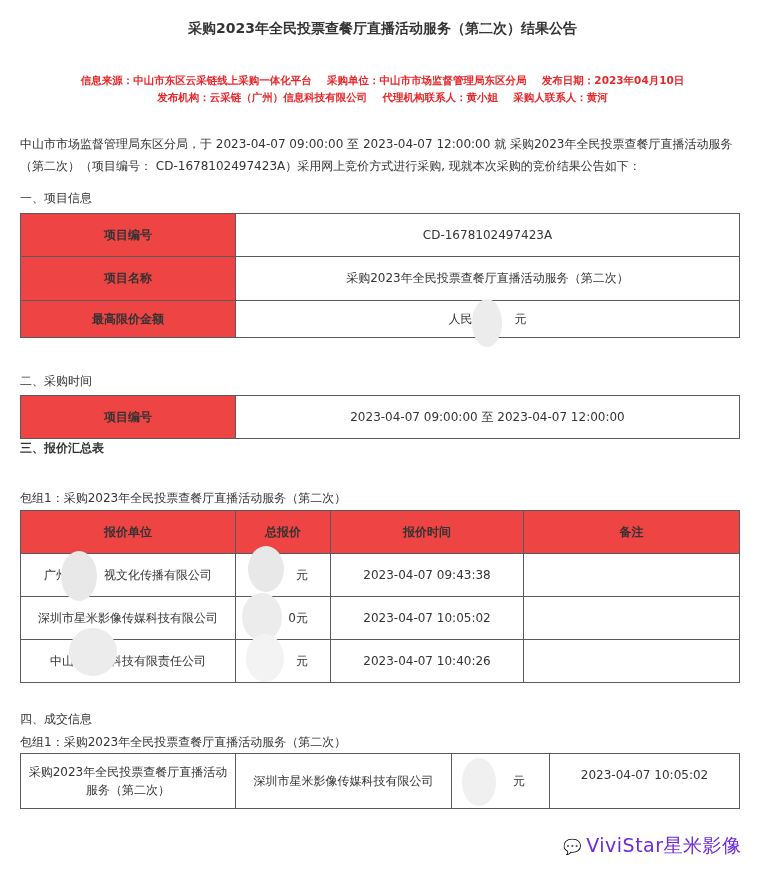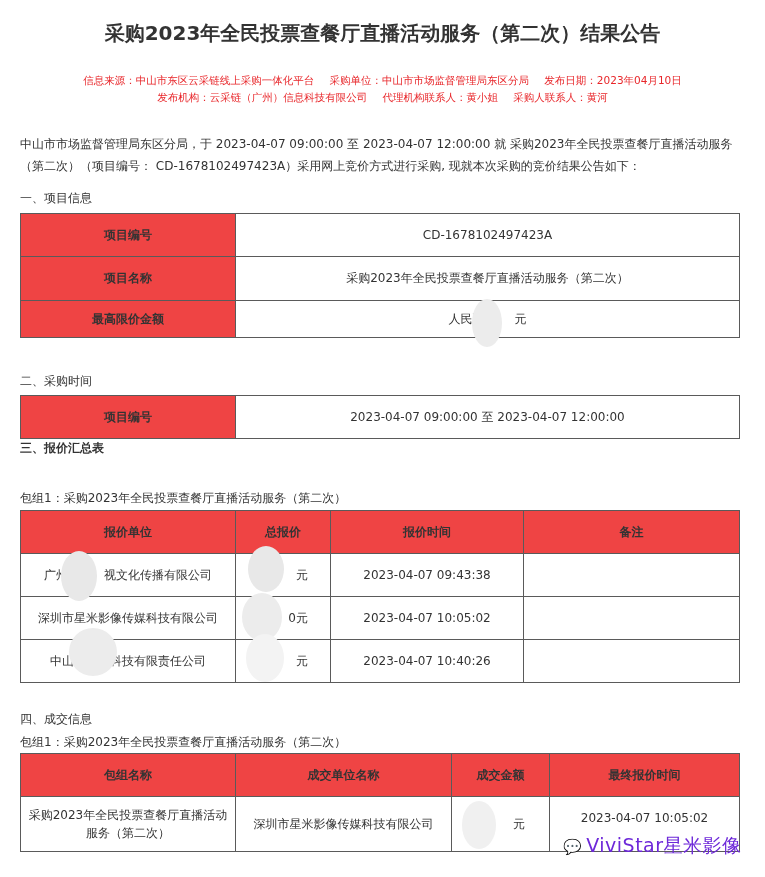--- a/index.html
+++ b/index.html
@@ -3,27 +3,27 @@
 <meta charset="utf-8">
 <style>
   html, body { margin: 0; padding: 0; background: #ffffff; }
   body {
     width: 765px; height: 877px; overflow: hidden; position: relative;
     font-family: "DejaVu Sans", "Liberation Sans", sans-serif;
     color: #333333;
   }
   .title {
     position: absolute; left: 0; top: 20px; width: 765px; text-align: center;
-    font-size: 20px; font-weight: bold; color: #333333; letter-spacing: 0px;
+    font-size: 14px; font-weight: bold; color: #333333; letter-spacing: 0px;
   }
   .meta {
     position: absolute; left: 0; width: 765px; text-align: center;
     font-size: 10.5px; color: #e8262a;
   }
-  .meta span { margin: 0 6px; }
+  .meta span { margin: 0 6px; font-weight: bold; }
   .intro {
     position: absolute; left: 20px; top: 133px; width: 725px;
     font-size: 12px; line-height: 22px; color: #333333;
   }
   .section {
     position: absolute; left: 20px; font-size: 12px; color: #333333;
   }
   table.grid {
     position: absolute; left: 20px; width: 720px;
     border-collapse: collapse; table-layout: fixed;
@@ -159,26 +159,20 @@
 <div class="section" style="top:711px;">四、成交信息</div>
 <div class="section" style="top:734px;">包组1：采购2023年全民投票查餐厅直播活动服务（第二次）</div>
 <table class="grid" style="top:753px;">
   <colgroup>
       <col style="width:215px">
       <col style="width:216px">
       <col style="width:98px">
       <col>
     </colgroup>
   <tbody>
-      <tr style="height:43px">
-    <th>包组名称</th>
-    <th>成交单位名称</th>
-    <th>成交金额</th>
-    <th>最终报价时间</th>
-  </tr>
   <tr style="height:55px">
     <td style="line-height:18px;">采购2023年全民投票查餐厅直播活动服务（第二次）</td>
     <td>深圳市星米影像传媒科技有限公司</td>
     <td class="cell-rel" style="text-align:right;padding-right:24px;">
       <span>元</span>
       <span class="blur" style="left:10px;top:4px;width:34px;height:48px;background:#f0f0f0;"></span>
     </td>
     <td style="vertical-align:top;padding-top:14px;">2023-04-07 10:05:02</td>
   </tr>
 </tbody>

